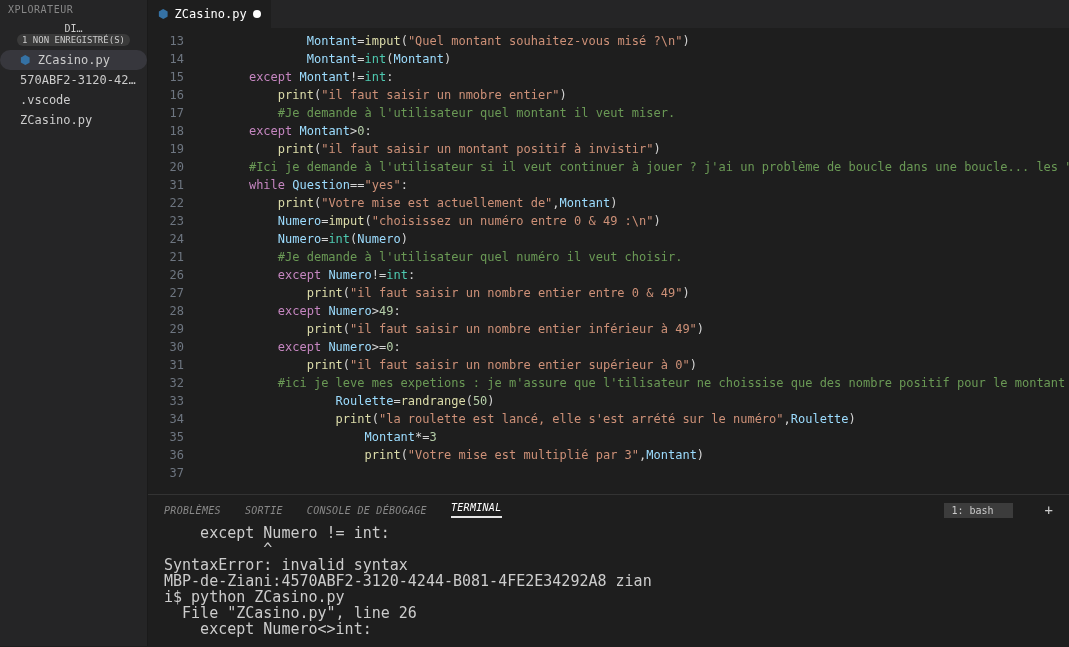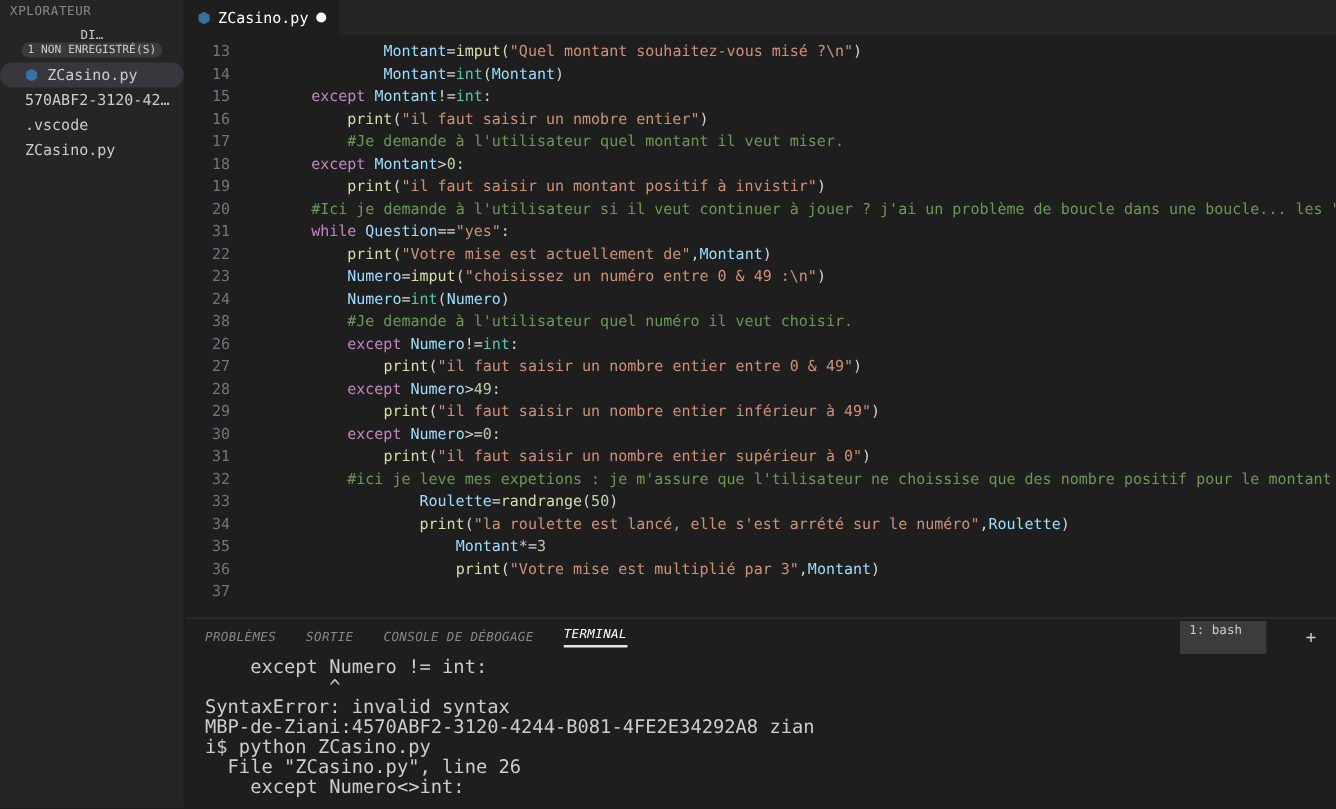--- a/index.html
+++ b/index.html
@@ -26,21 +26,21 @@
 .s { color:#ce9178; }
 .c { color:#6a9955; }
 .n { color:#b5cea8; }
 .t { color:#4ec9b0; }
 .v { color:#9cdcfe; }
 .panel { height:152px; border-top:1px solid #333; background:#1e1e1e; display:flex; flex-direction:column; }
 .ptabs { display:flex; align-items:center; padding:0 16px; height:30px; gap:24px; font-size:10px; }
 .ptab { color:#888; cursor:pointer; text-transform:uppercase; letter-spacing:0.3px;font-style:italic; }
 .ptab.active { color:#fff; border-bottom:2px solid #e5e5e5; padding-bottom:3px; }
 .pspacer { flex:1; }
-.psel { background:#3c3c3c; color:#ccc; border:1px solid #3c3c3c; padding:1px 18px 12px 6px; font-size:10px; }
+.psel { background:#3c3c3c; color:#ccc; border:1px solid #3c3c3c; padding:1px 18px 1px 6px; font-size:10px; }
 .plus { color:#ccc; font-size:14px; cursor:pointer; margin-left:8px; }
 .term { flex:1; padding:0 16px; font-size:15px; line-height:16px; white-space:pre; overflow:hidden; color:#ccc; }
 </style>
 </head>
 <body>
 
 <div class="top">
   <div class="sidebar">
     <div class="sb-title">XPLORATEUR</div>
     <div class="sb-header">
@@ -71,21 +71,21 @@
           <div>15</div>
           <div>16</div>
           <div>17</div>
           <div>18</div>
           <div>19</div>
           <div>20</div>
           <div>31</div>
           <div>22</div>
           <div>23</div>
           <div>24</div>
-          <div>38</div>
+          <div>21</div>
           <div>26</div>
           <div>27</div>
           <div>28</div>
           <div>29</div>
           <div>30</div>
           <div>31</div>
           <div>32</div>
           <div>33</div>
           <div>34</div>
           <div>35</div>

